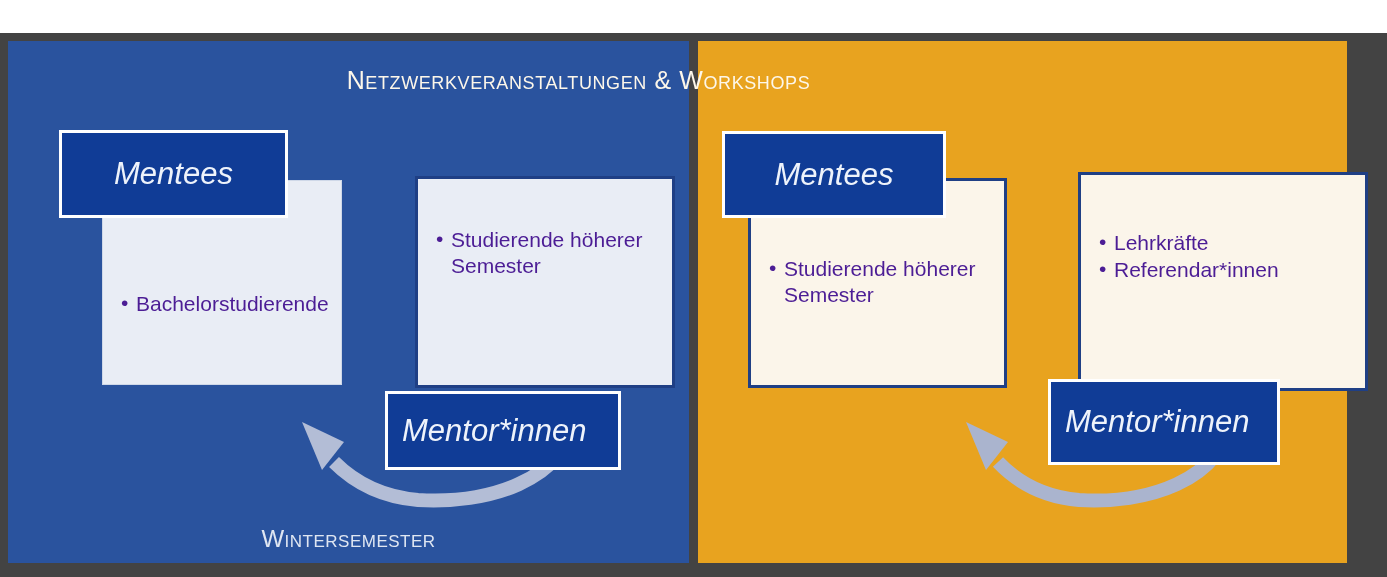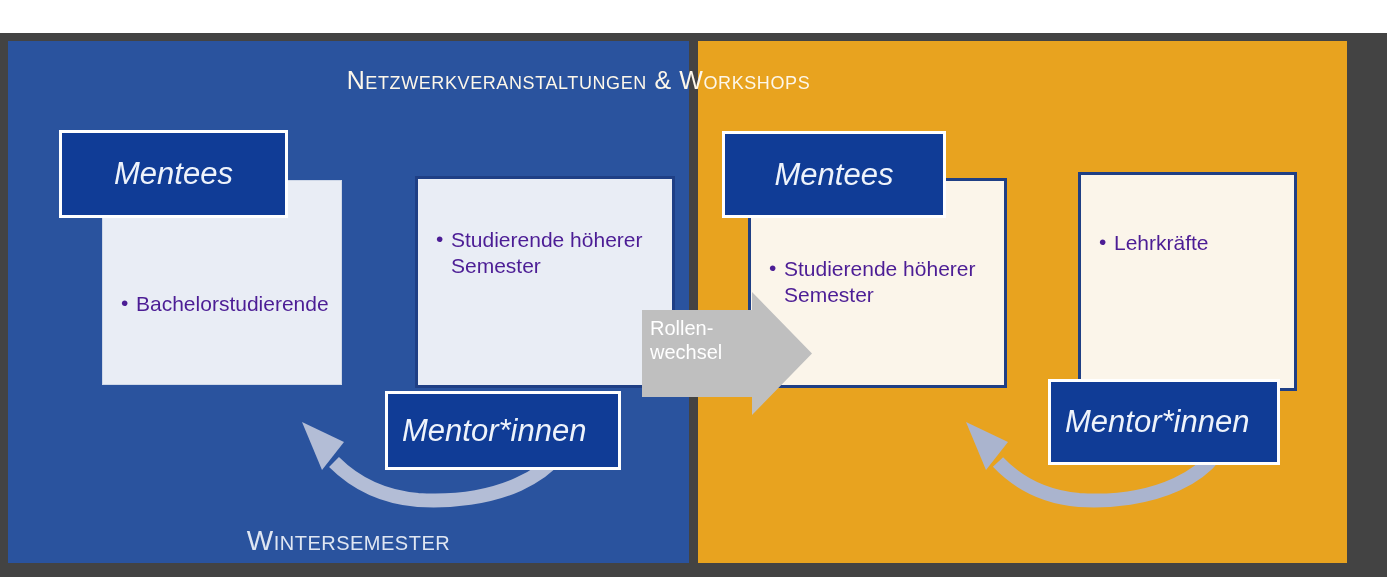--- a/index.html
+++ b/index.html
@@ -61,21 +61,21 @@
     font-size: 25px;
     letter-spacing: 0.6px;
     font-variant: small-caps;
     white-space: nowrap;
   }
 
   
   .season-caption {
     position: absolute;
     top: 525px;
-    font-size: 28px;
+    font-size: 24px;
     font-variant: small-caps;
     letter-spacing: 0.5px;
     text-align: center;
     z-index: 30;
     white-space: nowrap;
   }
   #caption-winter {
     left: 8px;
     width: 681px;
     color: #dfe6f2;
@@ -220,39 +220,31 @@
       <ul class="bullets" style="top:75px;">
         <li>Studierende höherer Semester</li>
       </ul>
     </div>
     <div class="header-tab" style="left:722px; top:131px; width:224px; height:87px;">
       <span>Mentees</span>
     </div>
   </div>
 
   <div class="group">
-    <div class="body-box cream" style="left:1078px; top:172px; width:219px; height:219px;">
+    <div class="body-box cream" style="left:1078px; top:172px; width:290px; height:219px;">
       <ul class="bullets" style="top:55px;">
         <li>Lehrkräfte</li>
+        <li>Referendar*innen</li>
       </ul>
     </div>
     <div class="header-tab left-align" style="left:1048px; top:343px; width:232px; height:86px;">
       <span>Mentor*innen</span>
     </div>
   </div>
 
-  <div id="role-arrow">
-    <svg width="170" height="123" viewBox="0 0 170 123">
-      <polygon points="0,18 110,18 110,0 170,61.5 110,123 110,105 0,105" fill="#bfbfbf"></polygon>
-    </svg>
-    <div class="arrow-label">
-      <div>Rollen-</div>
-      <div>wechsel</div>
-    </div>
-  </div>
 
   <div class="curve-arrow" id="curve-winter">
     <svg width="310" height="105" viewBox="0 0 310 105">
       <path d="M 296 12 C 288 78 208 100 140 96 C 104 93 76 78 56 58" stroke="#b3bdd6" stroke-width="14" fill="none" stroke-linecap="butt"></path>
       <polygon points="24,18 66,38 44,66" fill="#b3bdd6"></polygon>
     </svg>
   </div>
 
   <div class="curve-arrow" id="curve-summer">
     <svg width="300" height="105" viewBox="0 0 300 105">

